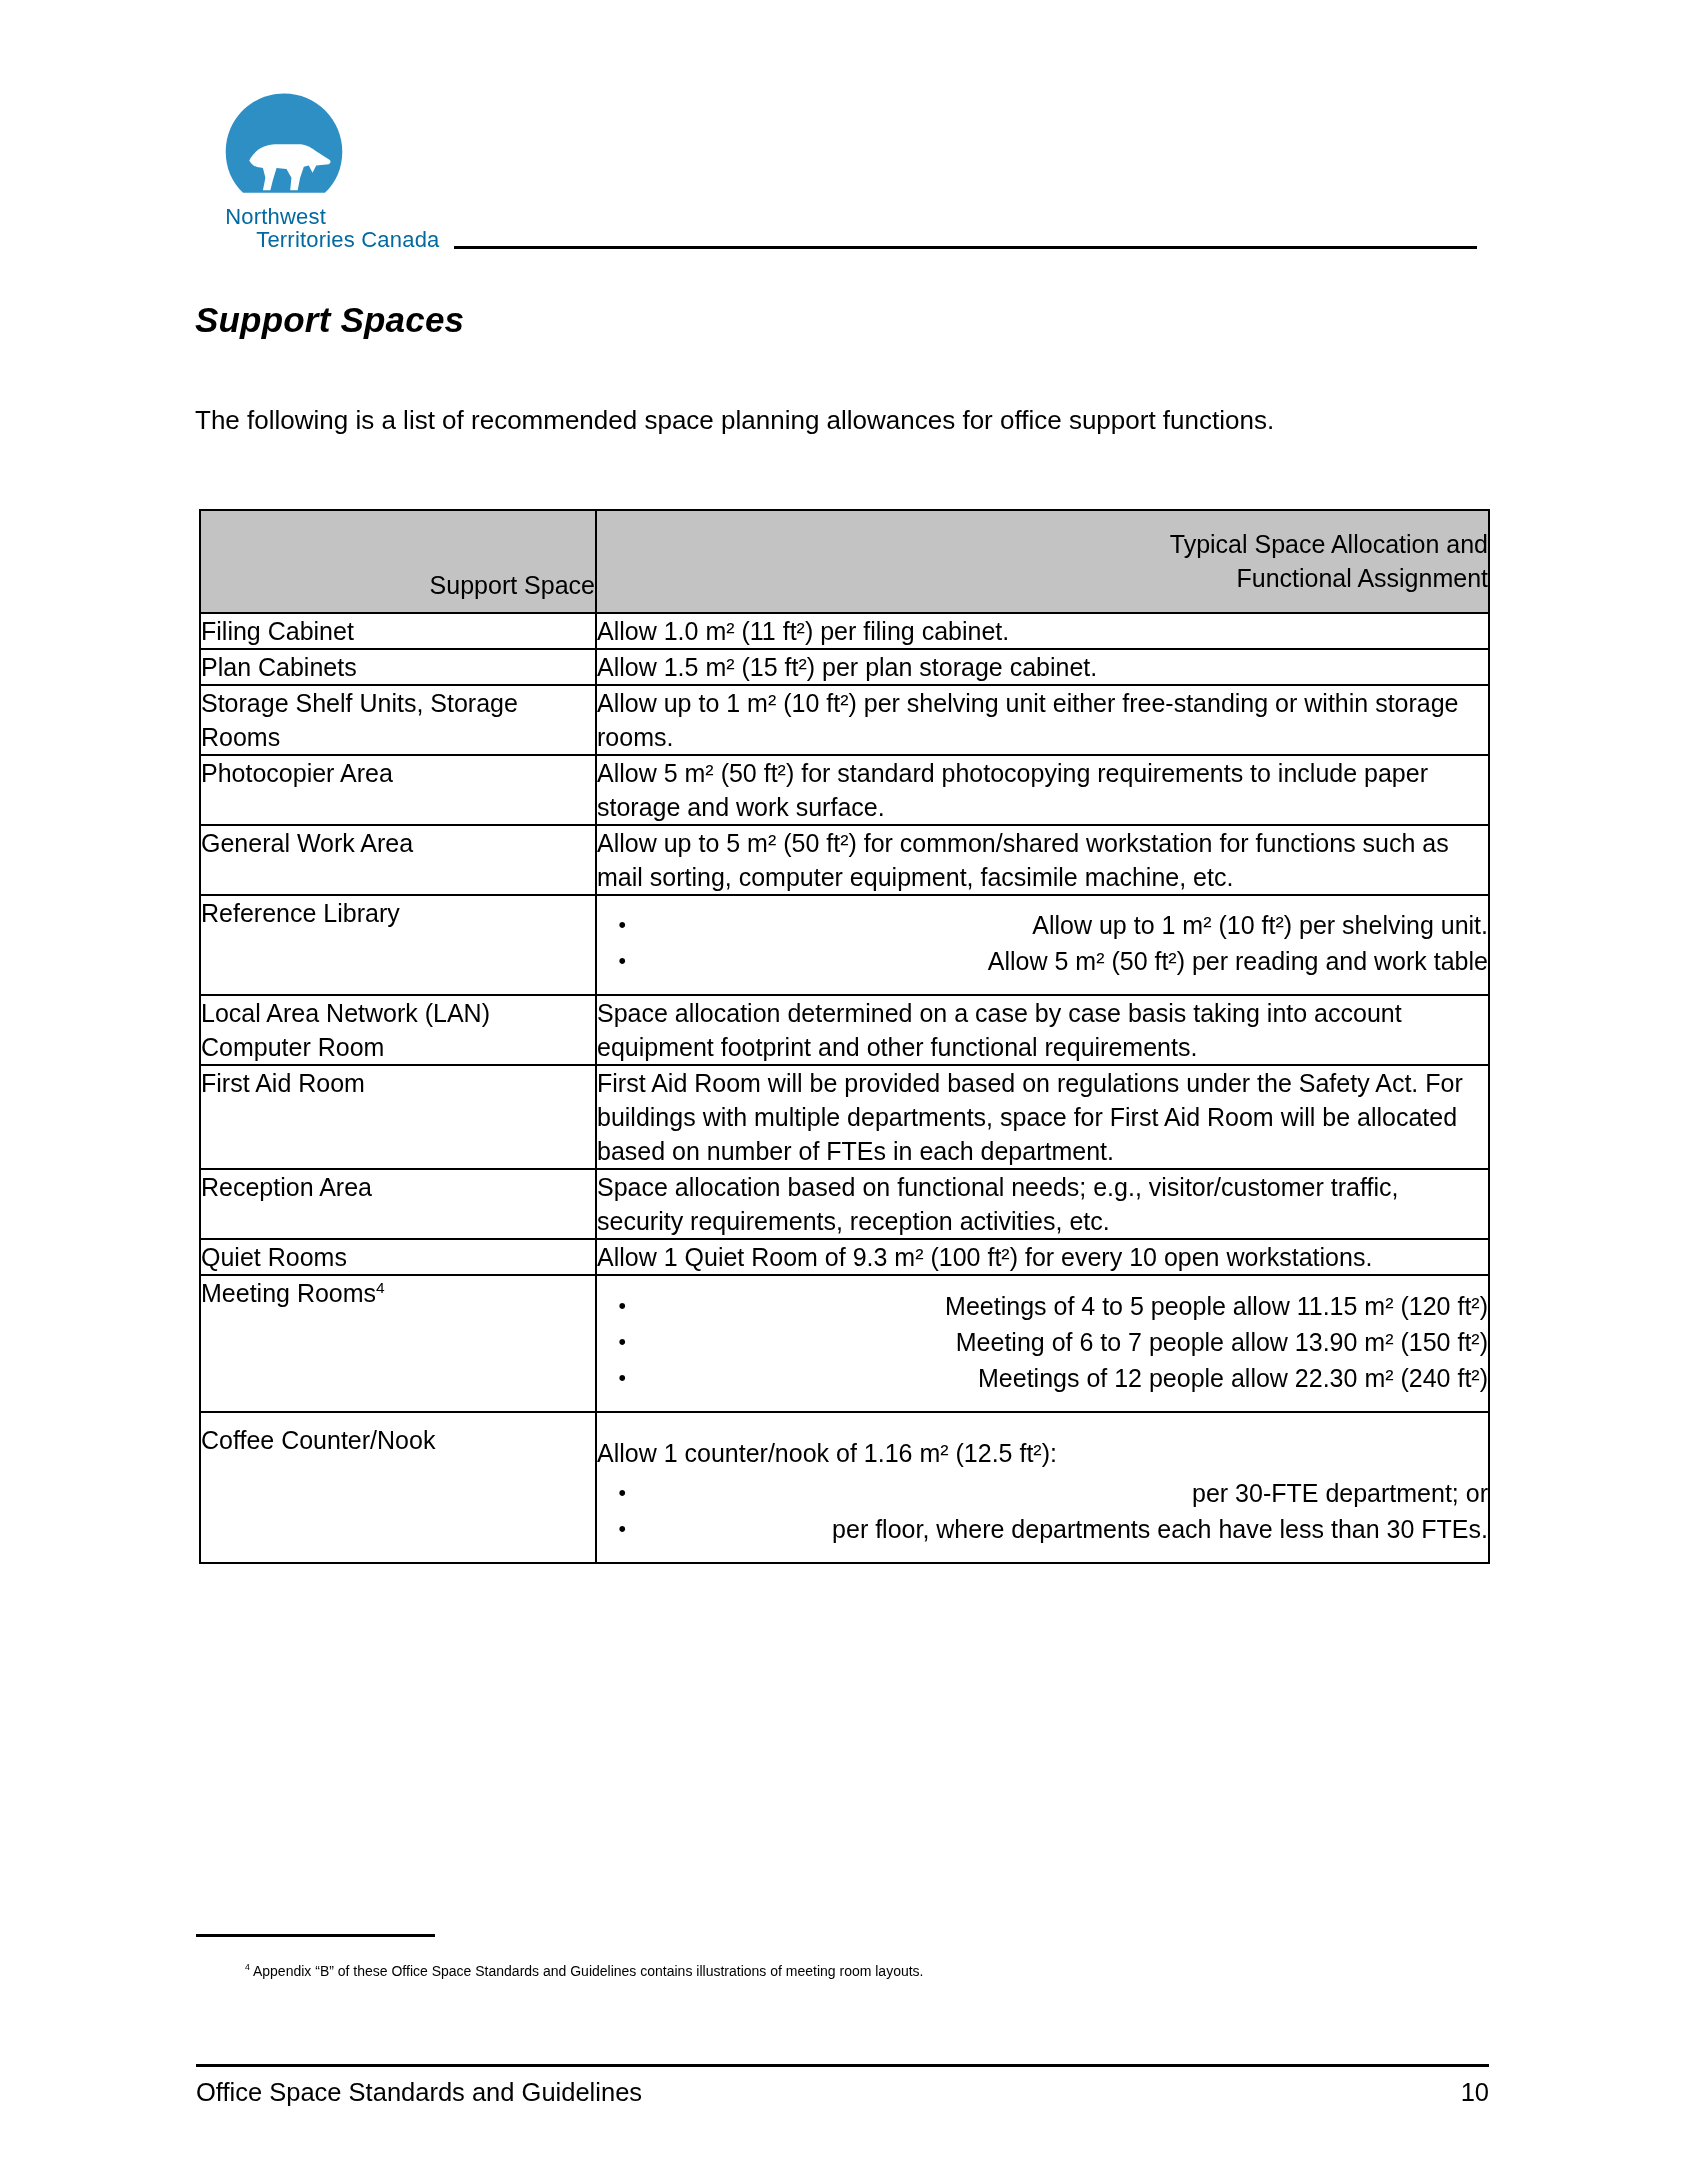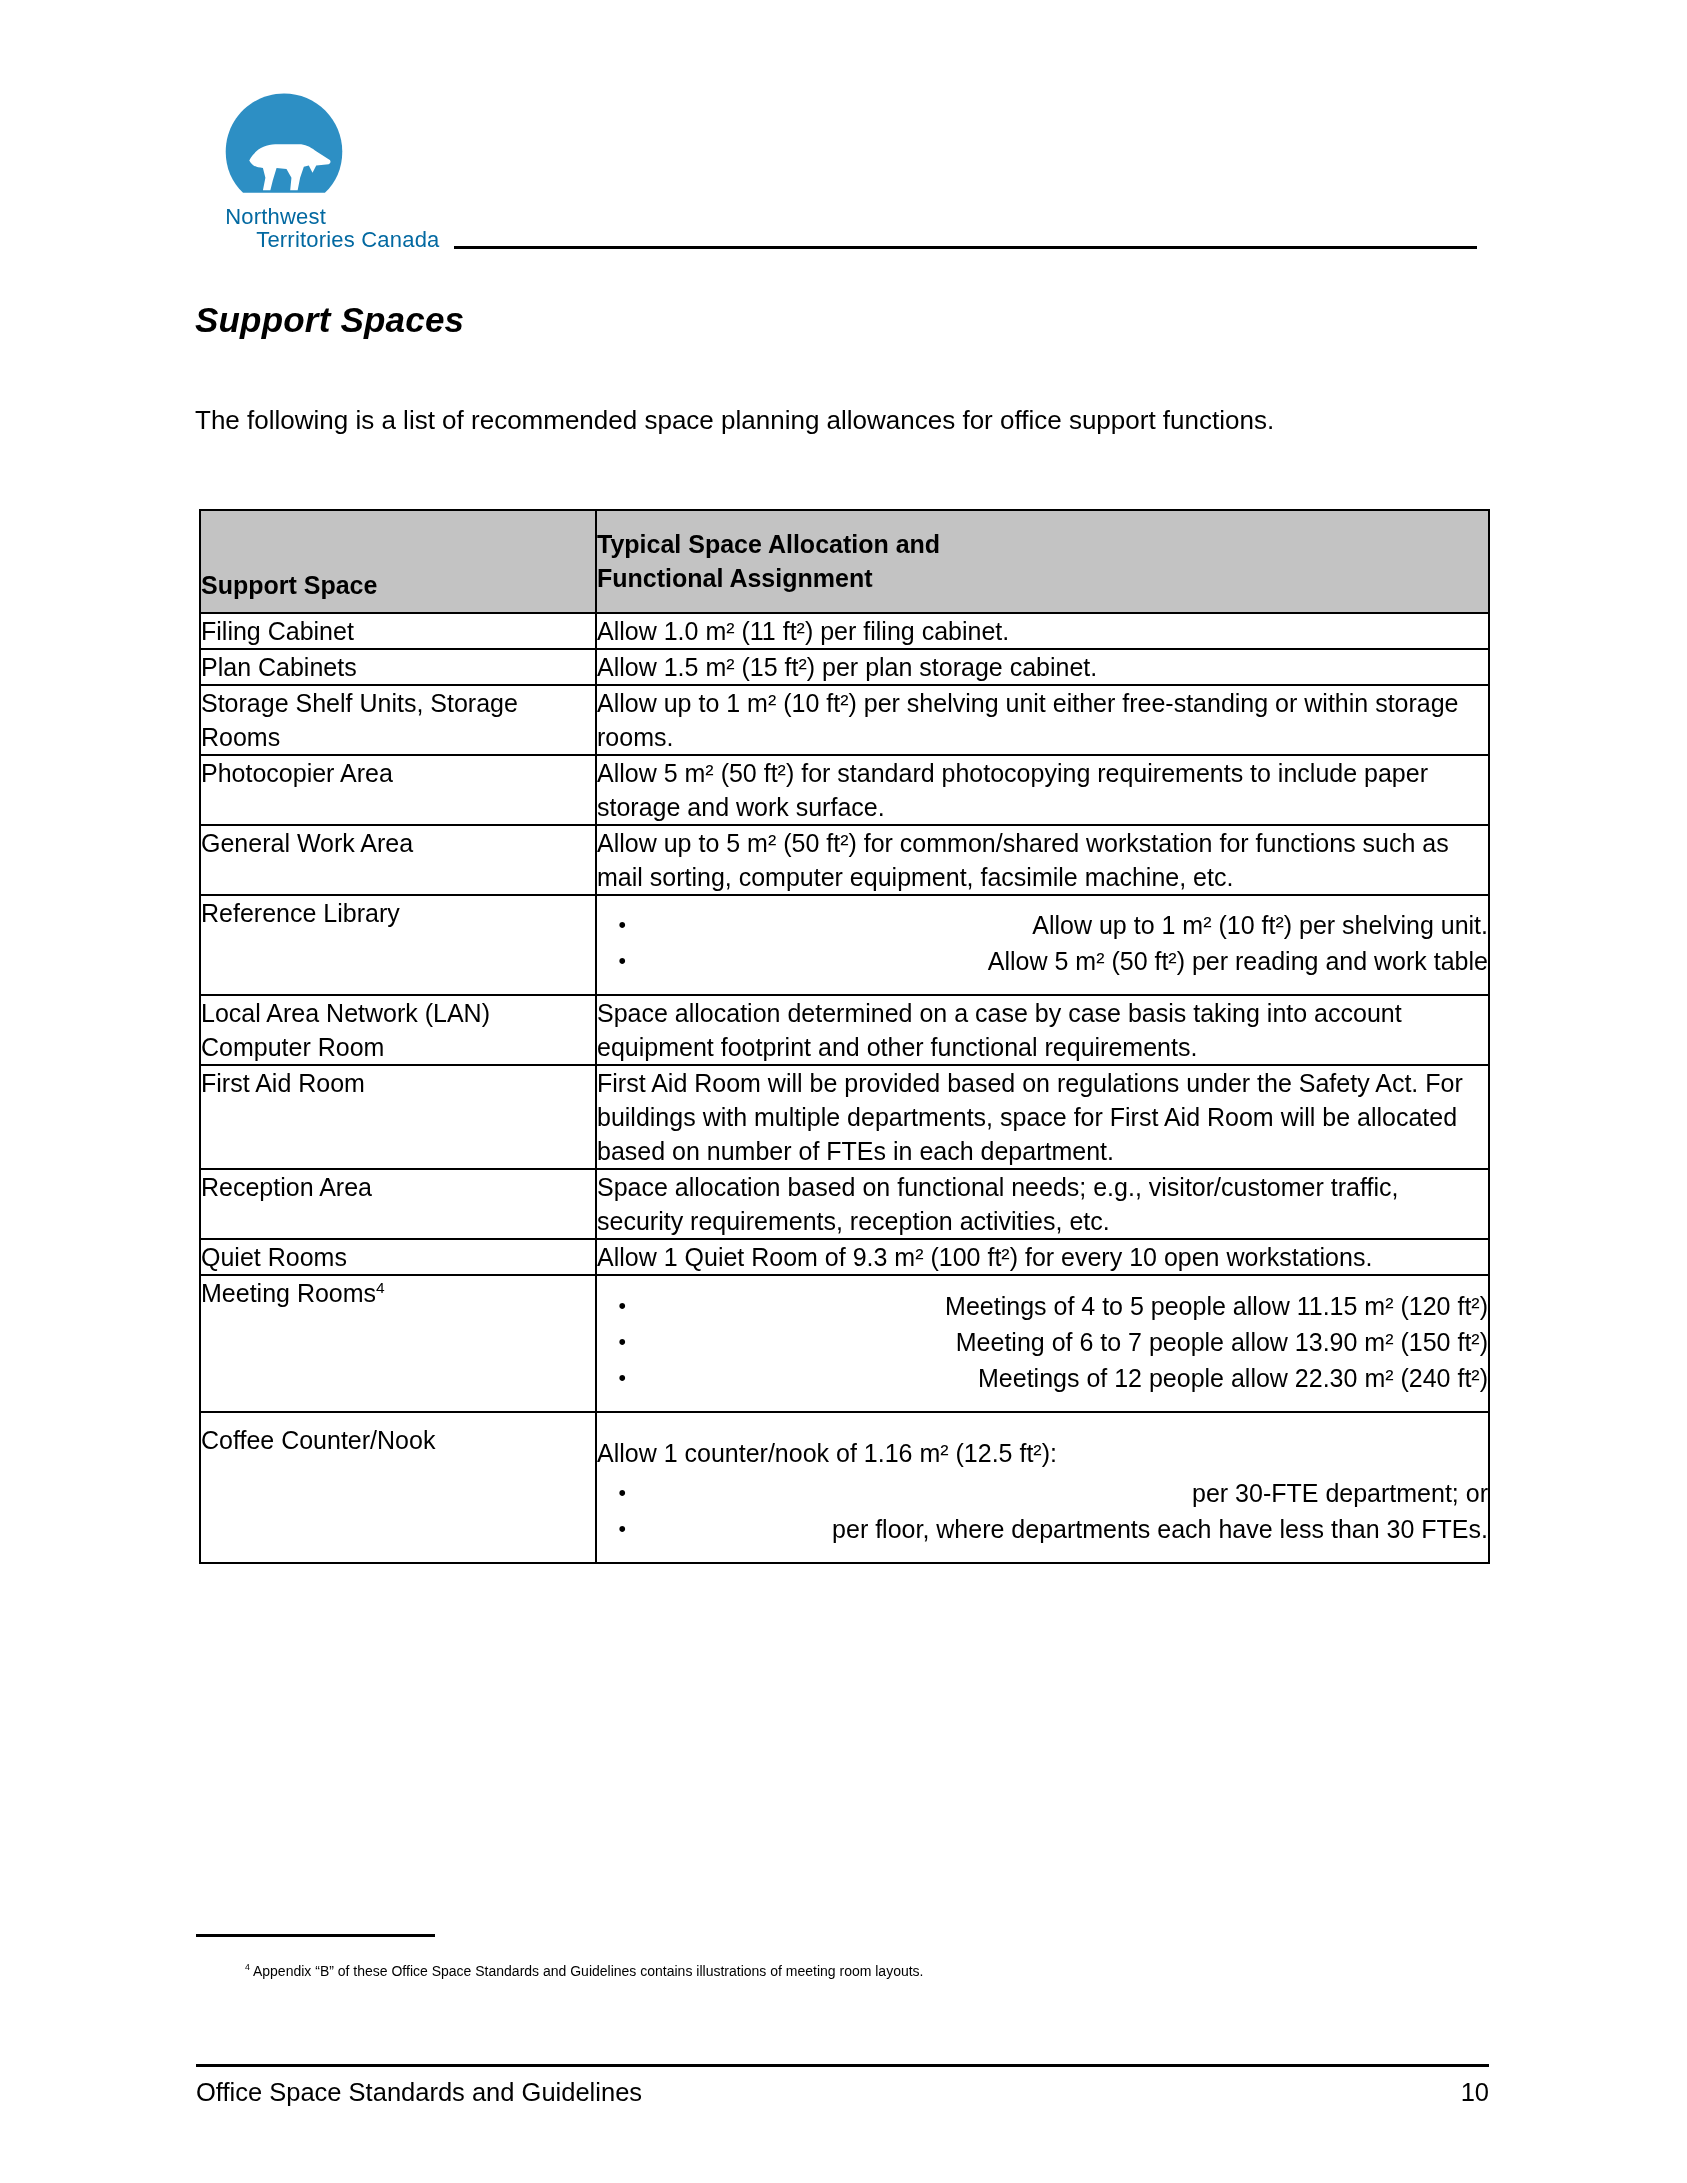--- a/index.html
+++ b/index.html
@@ -112,22 +112,22 @@
   table.space-table col.c2 { width: 893px; }
 
   table.space-table th,
   table.space-table td {
     border: 2.5px solid #000000;
     vertical-align: top;
     padding: 0;
   }
   table.space-table thead th {
     background: #c3c3c3;
-    font-weight: bold;
-    text-align: left;
+    font-weight: normal;
+    text-align: right;
     height: 89px;
     vertical-align: bottom;
     padding-bottom: 11.5px;
   }
   table.space-table thead th.h2 {
     vertical-align: middle;
     padding-bottom: 0;
     line-height: 34px;
   }
   td.label-cell {

